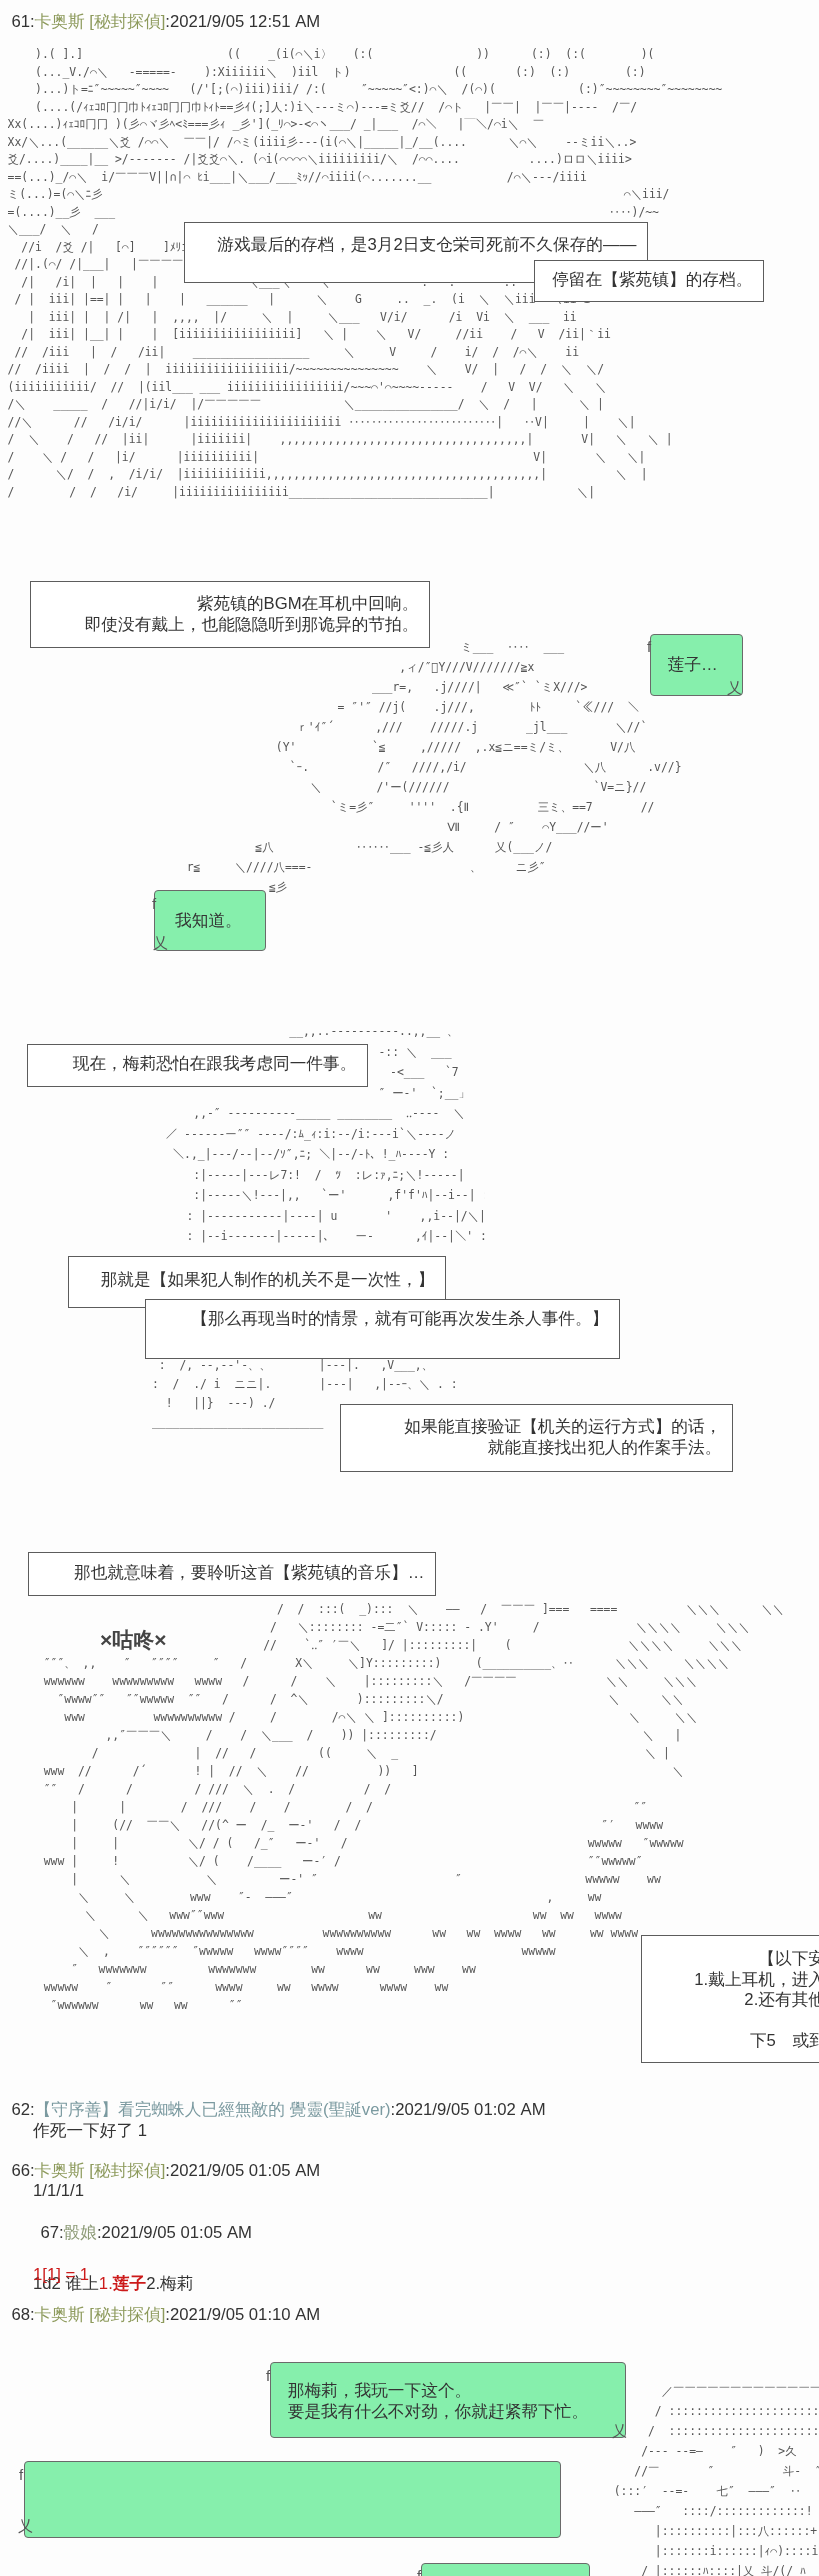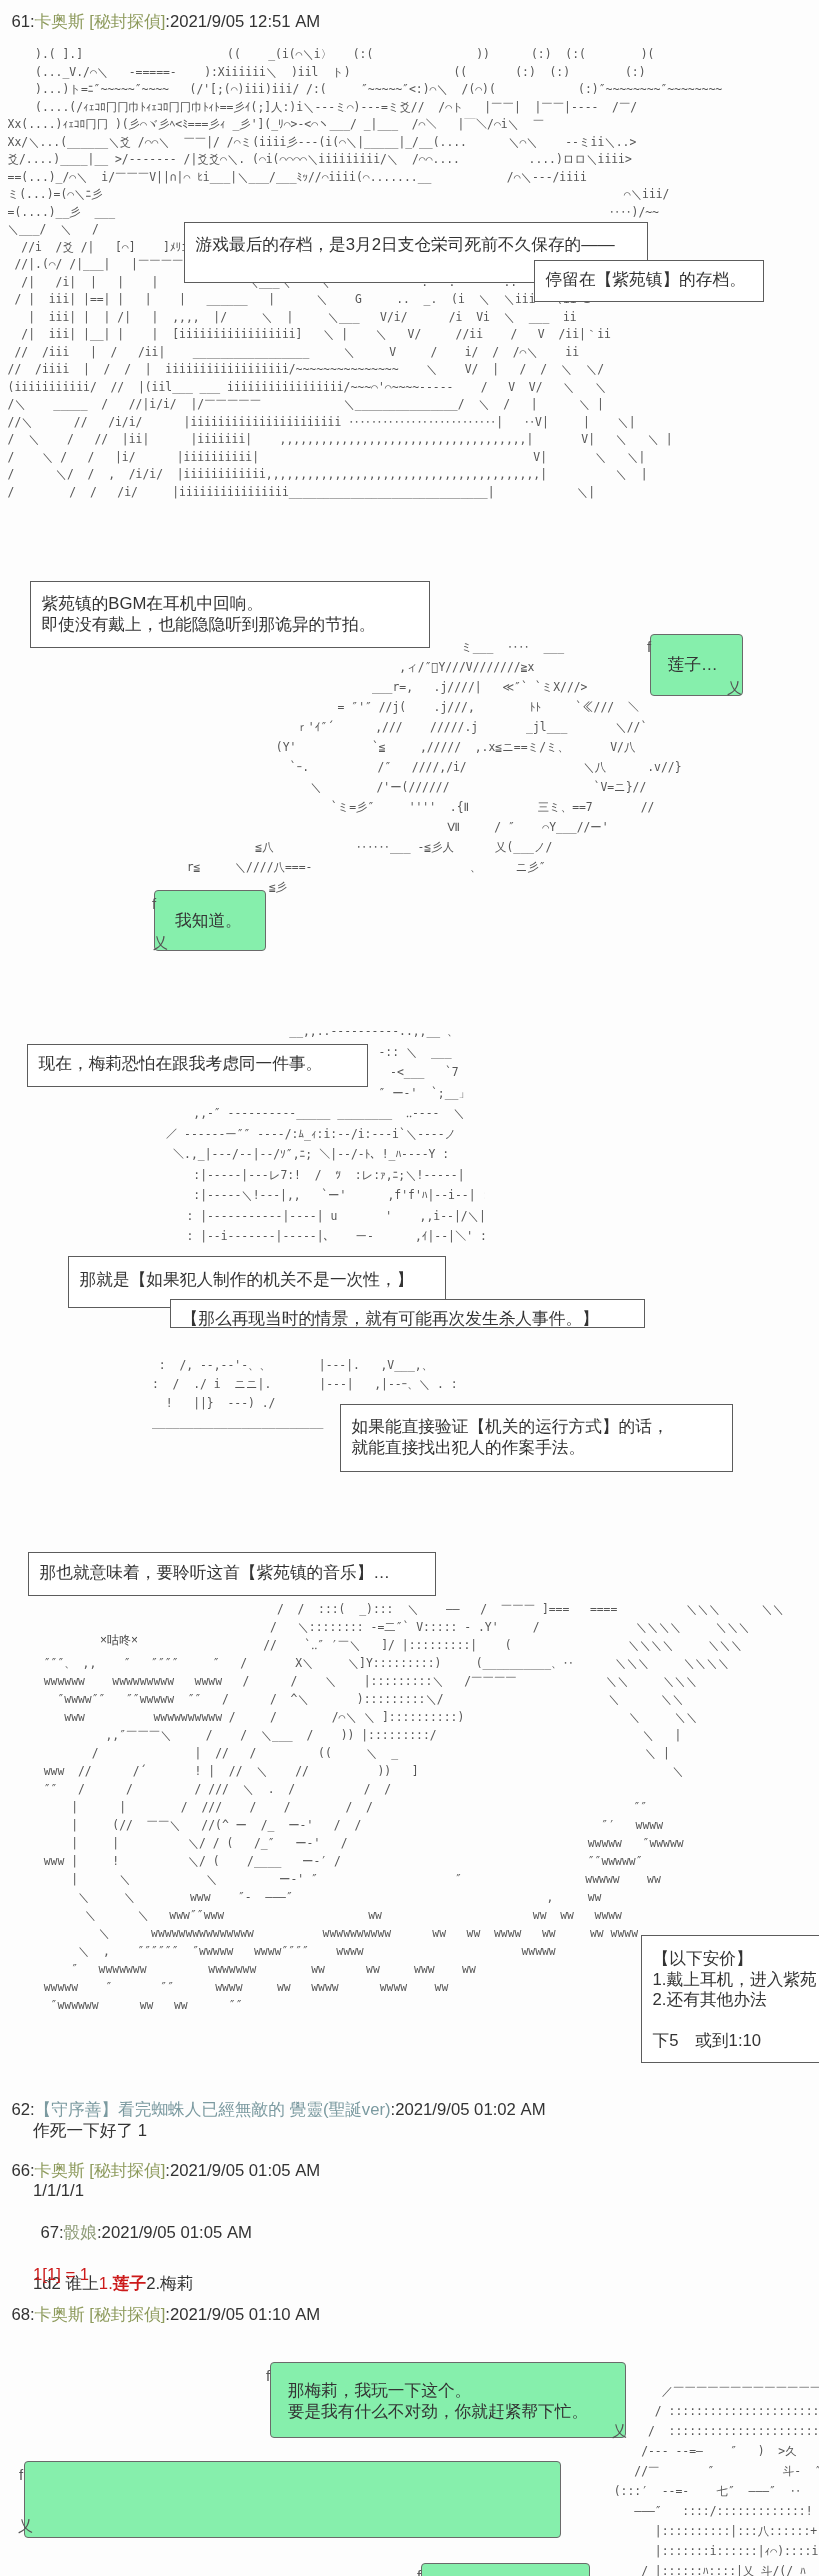--- a/index.html
+++ b/index.html
@@ -43,20 +43,21 @@
     box-sizing: border-box;
     background: #ffffff;
     border: 1.5px solid #5c5c5c;
     font-size: 16.7px;
     line-height: 20.5px;
     padding: 10px 10.6px;
     white-space: nowrap;
     overflow: hidden;
     color: #333333;
     z-index: 2;
+    text-align: right;
   }
   .box .line { display: block; }
   .bubble {
     position: absolute;
     box-sizing: border-box;
     background: #86efac;
     border: 1.5px solid #6a6a6a;
     border-radius: 4px;
     font-size: 16.7px;
     line-height: 20.5px;
@@ -67,25 +68,26 @@
   .bubble .line { display: block; }
   .mark {
     position: absolute;
     font-size: 15px;
     line-height: 15px;
     color: #555555;
     z-index: 3;
   }
   .sfx {
     position: absolute;
-    font-size: 12px;
+    font-size: 21px;
     line-height: 20px;
     color: #444444;
     z-index: 2;
     background: #fdfdfd;
+    font-weight: bold;
   }
 </style>
 </head>
 <body>
 
 <div id="page">
 
   <div class="post-header" style="top:10.6px;">
     <span>61:</span><span class="name-host">卡奥斯 [秘封探偵]</span><span>:2021/9/05 12:51 AM</span>
   </div>
@@ -162,21 +164,21 @@
      :|-----|---レ7:!  /  ﾂ  :レ:ｧ,ﾆ;＼!-----|
      :|-----＼!---|,,   `ー'      ,f'f'ﾊ|--i--| :
     : |-----------|----| u       '    ,,i--|/＼| :
     : |--i-------|-----|、   ー-      ,ｲ|--|＼' :</pre>
   <div class="box" style="left:27px; top:1044px; width:341px; height:43px; padding-top:9px;">
     <span class="line">现在，梅莉恐怕在跟我考虑同一件事。</span>
   </div>
   <div class="box" style="left:68px; top:1256px; width:378px; height:52px; padding-top:13px;">
     <span class="line">那就是【如果犯人制作的机关不是一次性，】</span>
   </div>
-  <div class="box" style="left:170px; top:1299px; width:475px; height:29px; padding-top:9px; z-index:3;">
+  <div class="box" style="left:145px; top:1299px; width:475px; height:60px; padding-top:9px; z-index:3;">
     <span class="line">【那么再现当时的情景，就有可能再次发生杀人事件。】</span>
   </div>
   <pre class="aa" style="left:152px; top:1356px; width:319px; height:76px; line-height:19px;"> :  /, --,--'-、、       |---|.   ,V___,、
 :  /  ./ i  ニニ|.       |---|   ,|--ｰ、＼ . :
   !   ||}  ---) ./
 _________________________</pre>
   <div class="box" style="left:340px; top:1404px; width:393px; height:68px; padding-top:12px;">
     <span class="line">如果能直接验证【机关的运行方式】的话，</span>
     <span class="line">就能直接找出犯人的作案手法。</span>
   </div>

